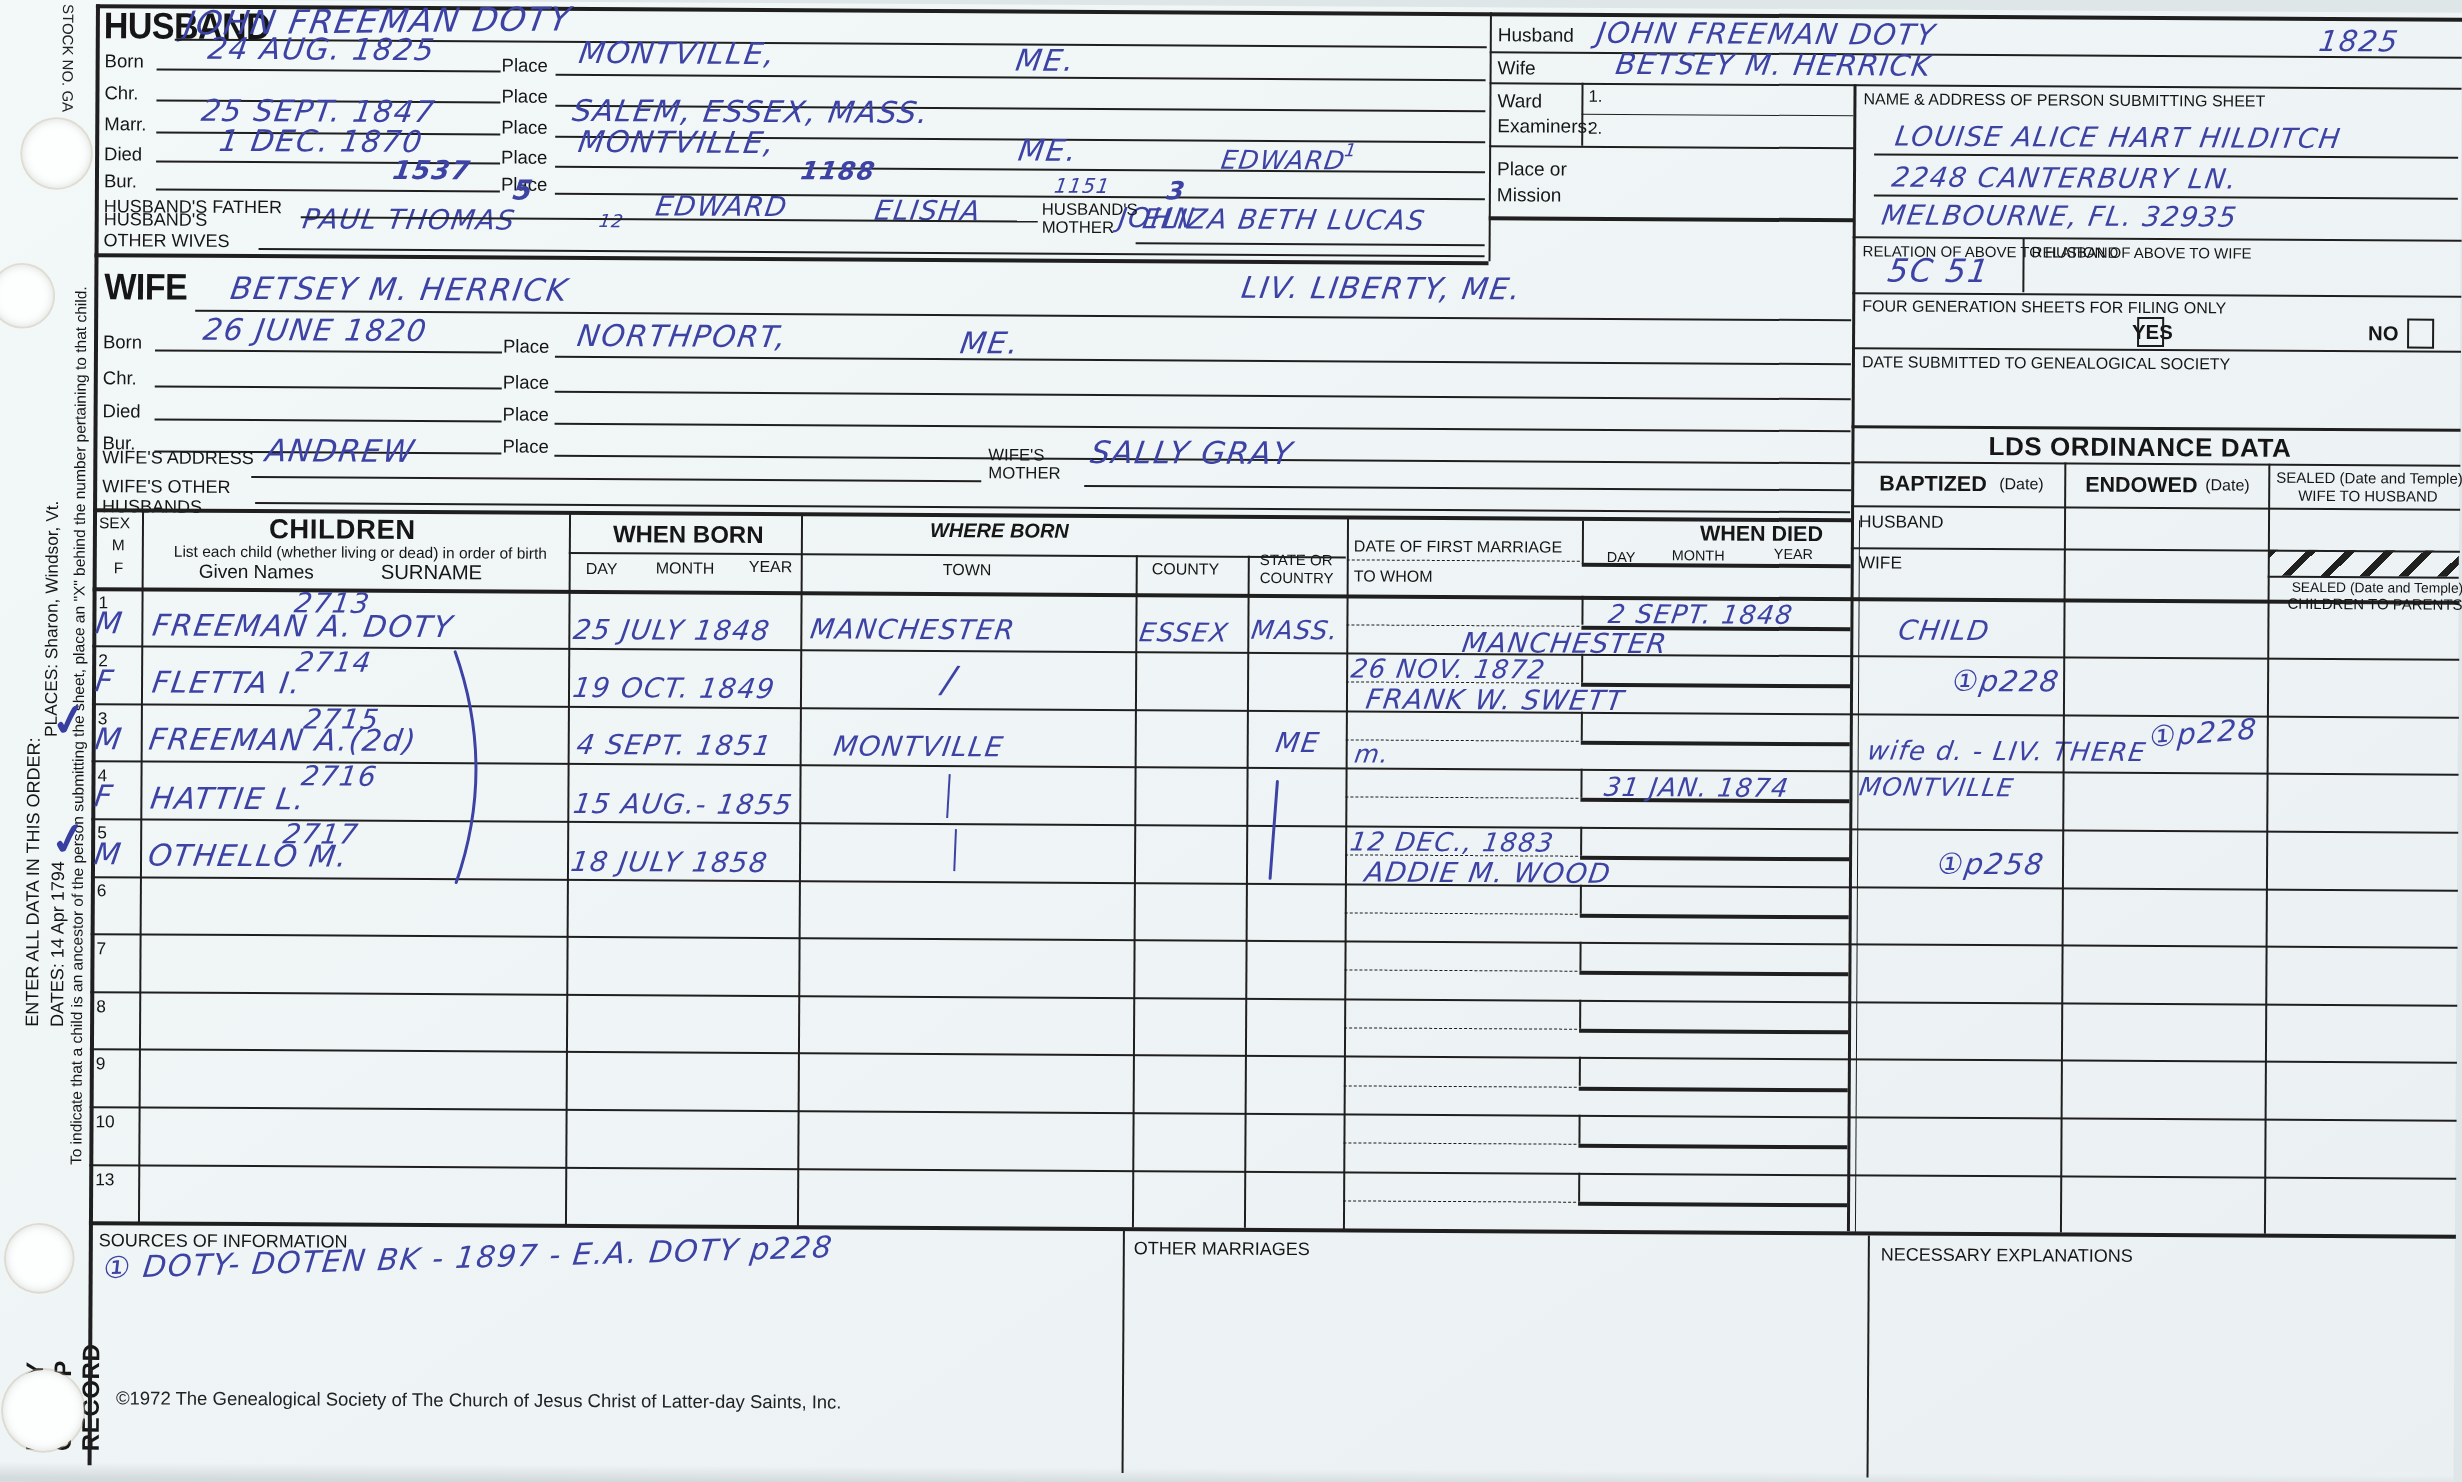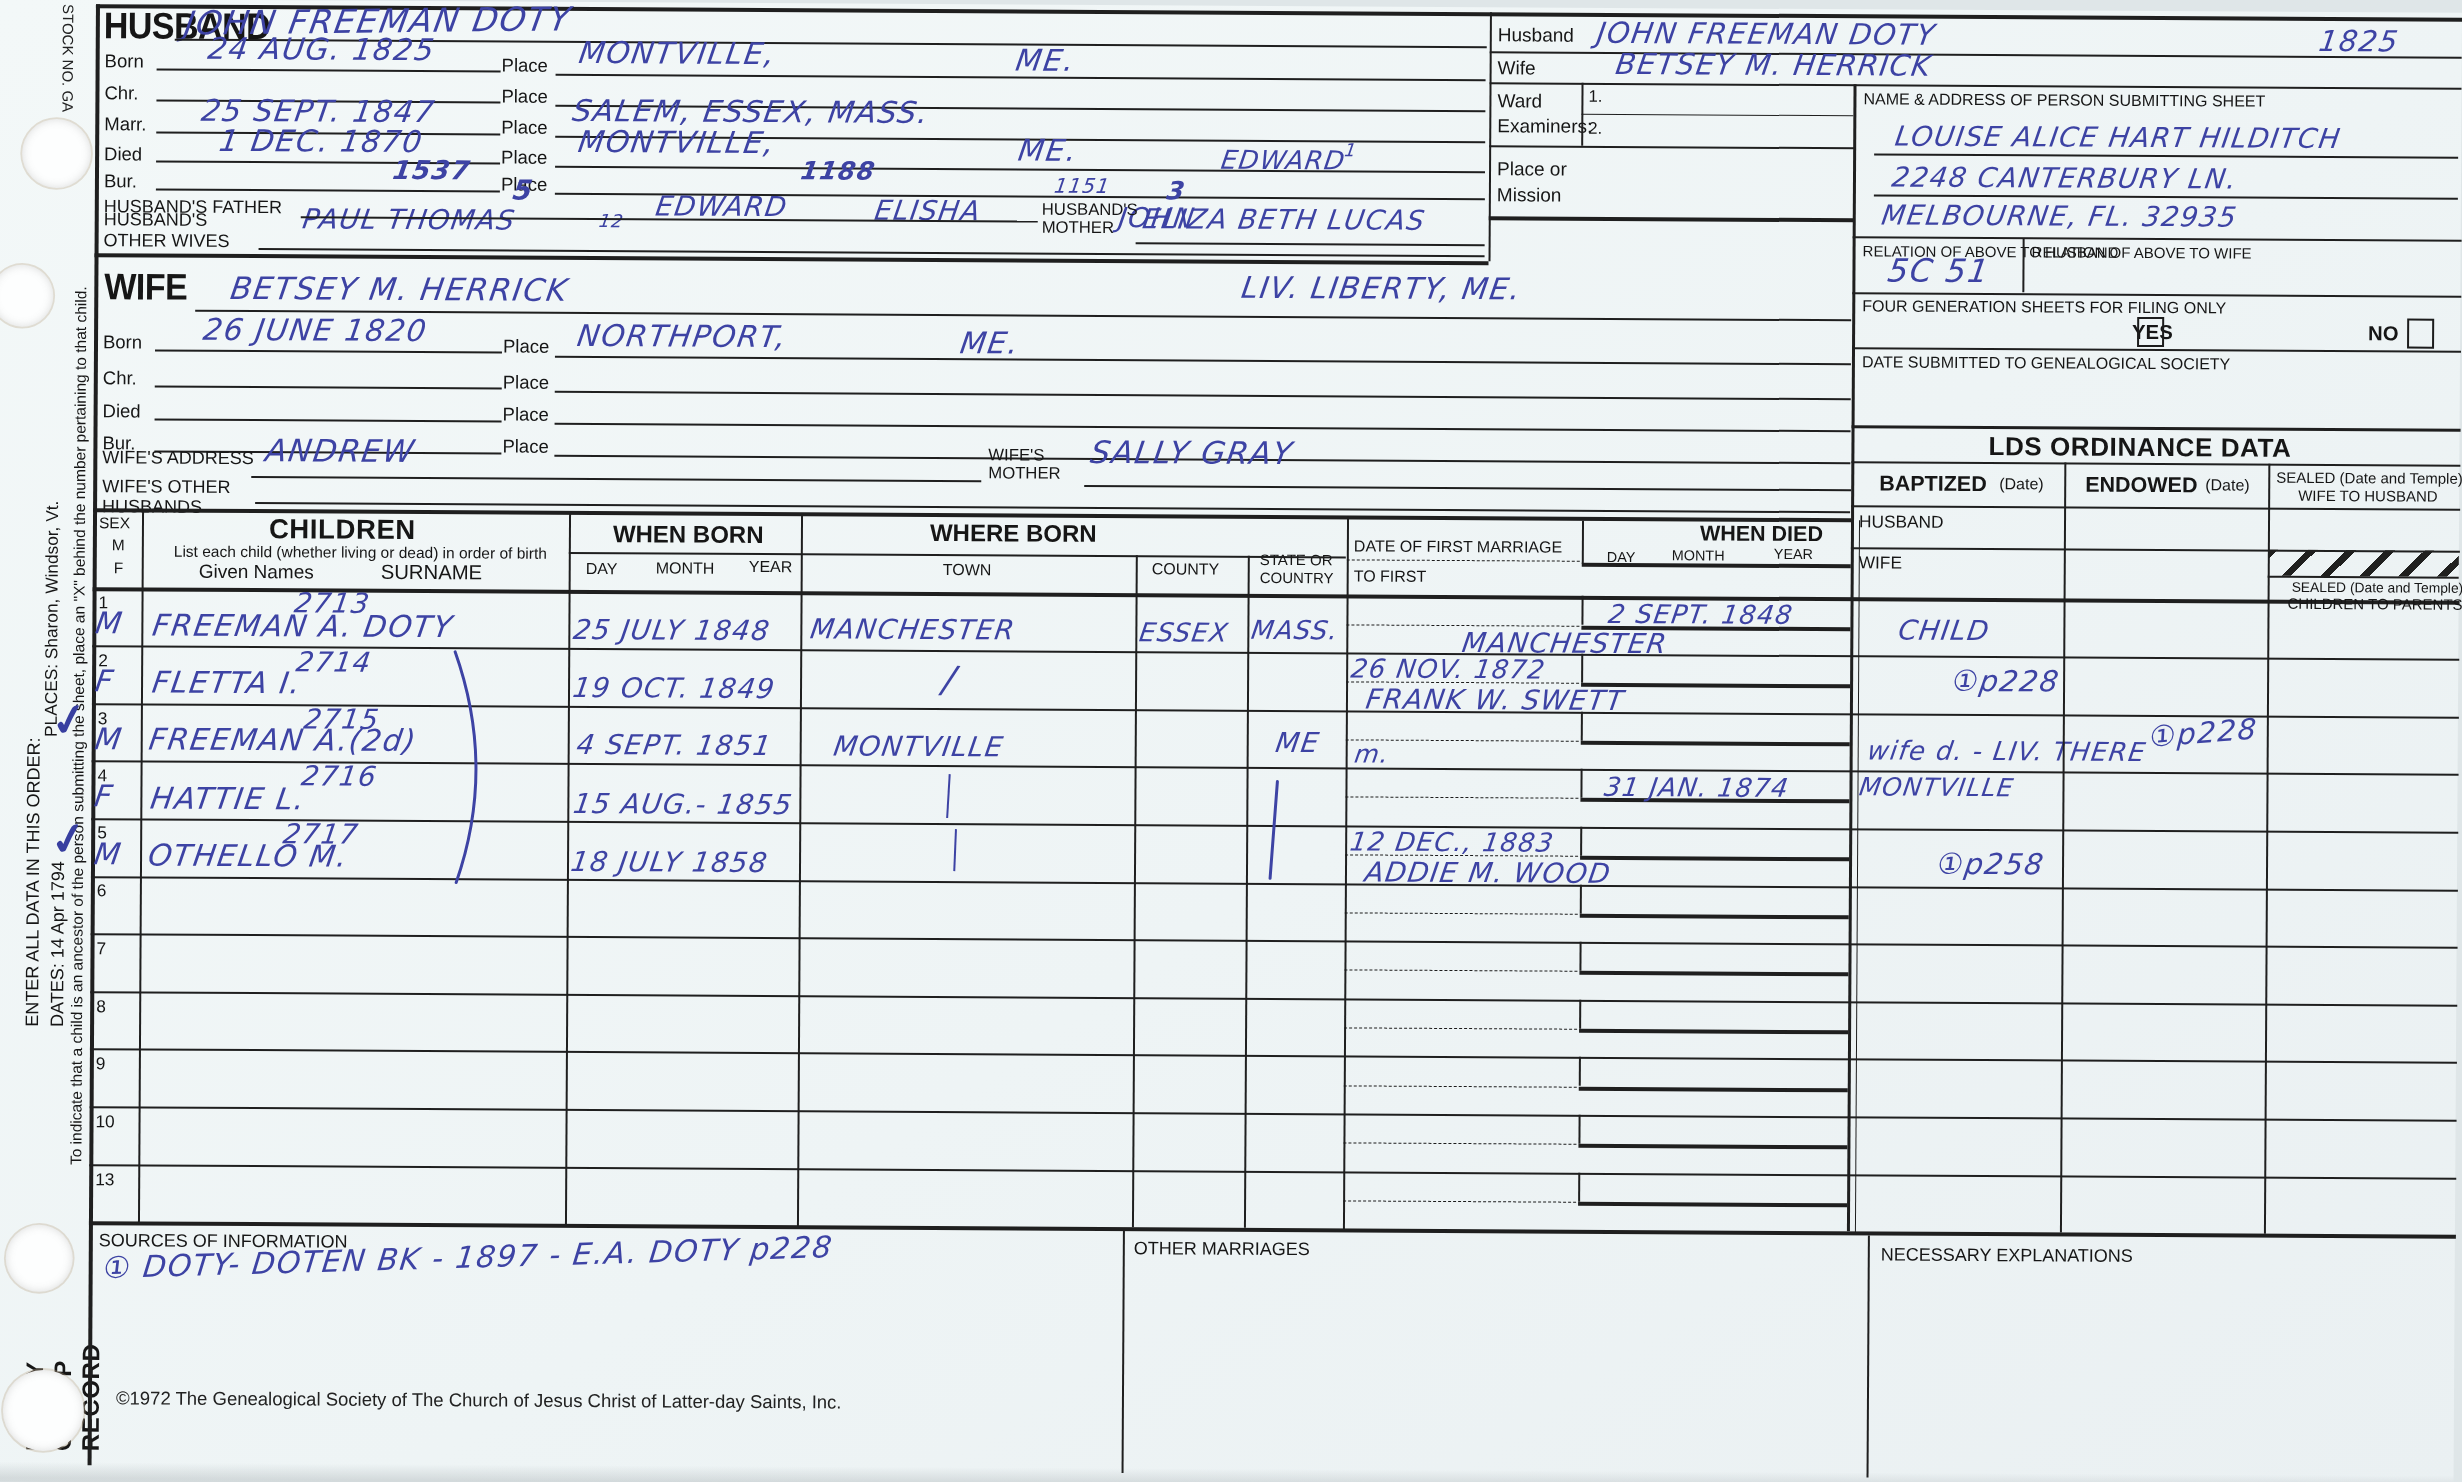--- a/index.html
+++ b/index.html
@@ -174,28 +174,28 @@
   <div class="lbl b" style="left:272px;top:513px;font-size:27.5px;letter-spacing:0.6px;">CHILDREN</div>
   <div class="lbl" style="left:177px;top:543px;font-size:15.5px;">List each child (whether living or dead) in order of birth</div>
   <div class="lbl" style="left:202px;top:561px;font-size:19px;">Given Names</div>
   <div class="lbl" style="left:384px;top:560px;font-size:20.3px;">SURNAME</div>
 
   <div class="lbl b" style="left:616px;top:518px;font-size:24px;">WHEN BORN</div>
   <div class="lbl" style="left:589px;top:558px;font-size:16px;">DAY</div>
   <div class="lbl" style="left:659px;top:557px;font-size:16px;">MONTH</div>
   <div class="lbl" style="left:752px;top:555px;font-size:16px;">YEAR</div>
 
-  <div class="lbl b" style="left:933px;top:515px;font-size:24px;">WHERE BORN</div>
+  <div class="lbl b" style="left:933px;top:515px;font-size:20px;font-style:italic;">WHERE BORN</div>
   <div class="lbl" style="left:946px;top:557px;font-size:16px;">TOWN</div>
   <div class="lbl" style="left:1155px;top:555px;font-size:16px;">COUNTY</div>
   <div class="lbl" style="left:1263px;top:545px;font-size:15px;">STATE OR</div>
   <div class="lbl" style="left:1263px;top:563px;font-size:15px;">COUNTRY</div>
 
   <div class="lbl" style="left:1357px;top:531px;font-size:16px;">DATE OF FIRST MARRIAGE</div>
-  <div class="lbl" style="left:1357px;top:561px;font-size:16px;">TO FIRST</div>
+  <div class="lbl" style="left:1357px;top:561px;font-size:16px;">TO WHOM</div>
 
   <div class="lbl b" style="left:1668px;top:513px;font-size:21.5px;margin-left:35px;">WHEN DIED</div>
   <div class="lbl" style="left:1610px;top:541px;font-size:14.4px;">DAY</div>
   <div class="lbl" style="left:1675px;top:539px;font-size:14.4px;">MONTH</div>
   <div class="lbl" style="left:1777px;top:537px;font-size:14.4px;">YEAR</div>
 
   <div class="hl" style="left:572px;top:550px;width:777px;height:1.8px;"></div>
   <div class="dashl" style="left:1350px;top:553px;width:233px;"></div>
   <div class="vl" style="left:1585px;top:513px;height:43px;"></div>
   <div class="hl" style="left:1585px;top:555px;width:269px;height:3.6px;"></div>

